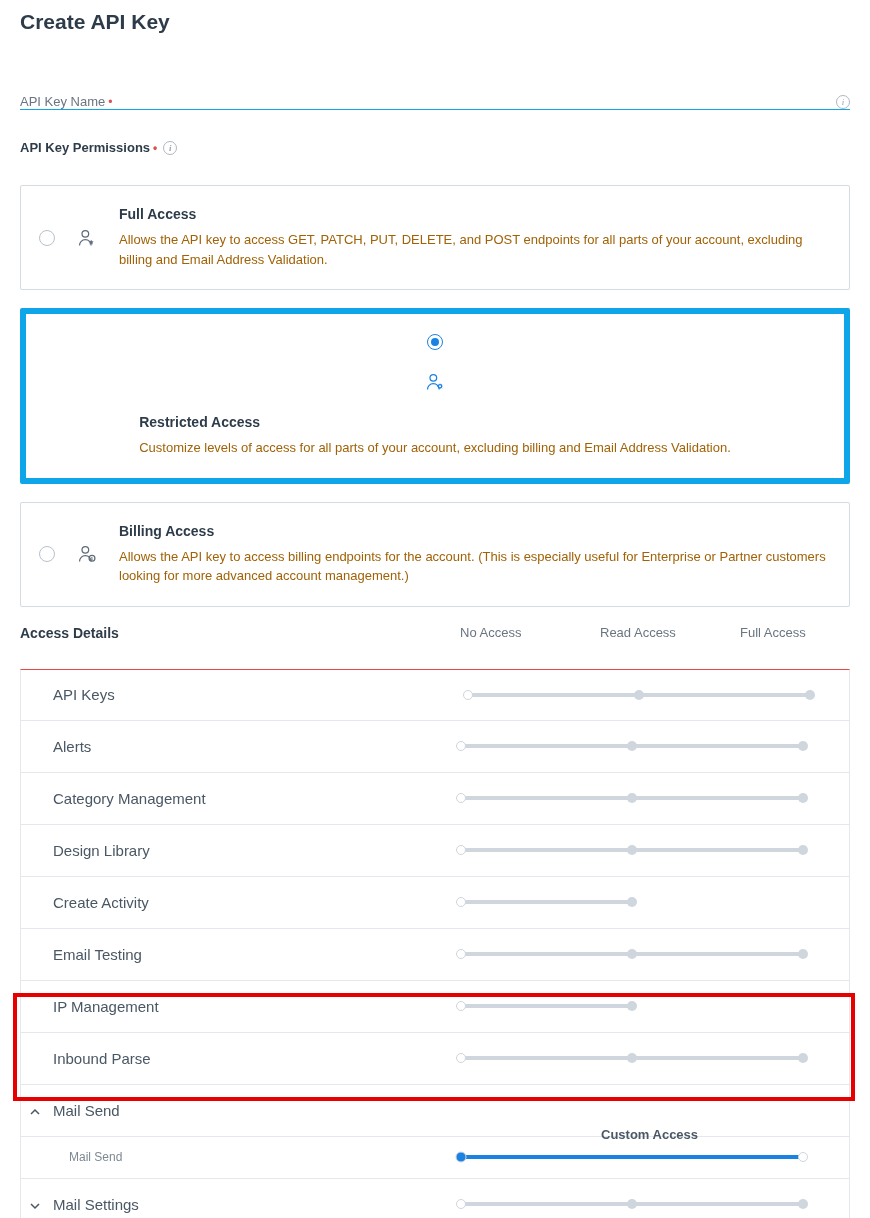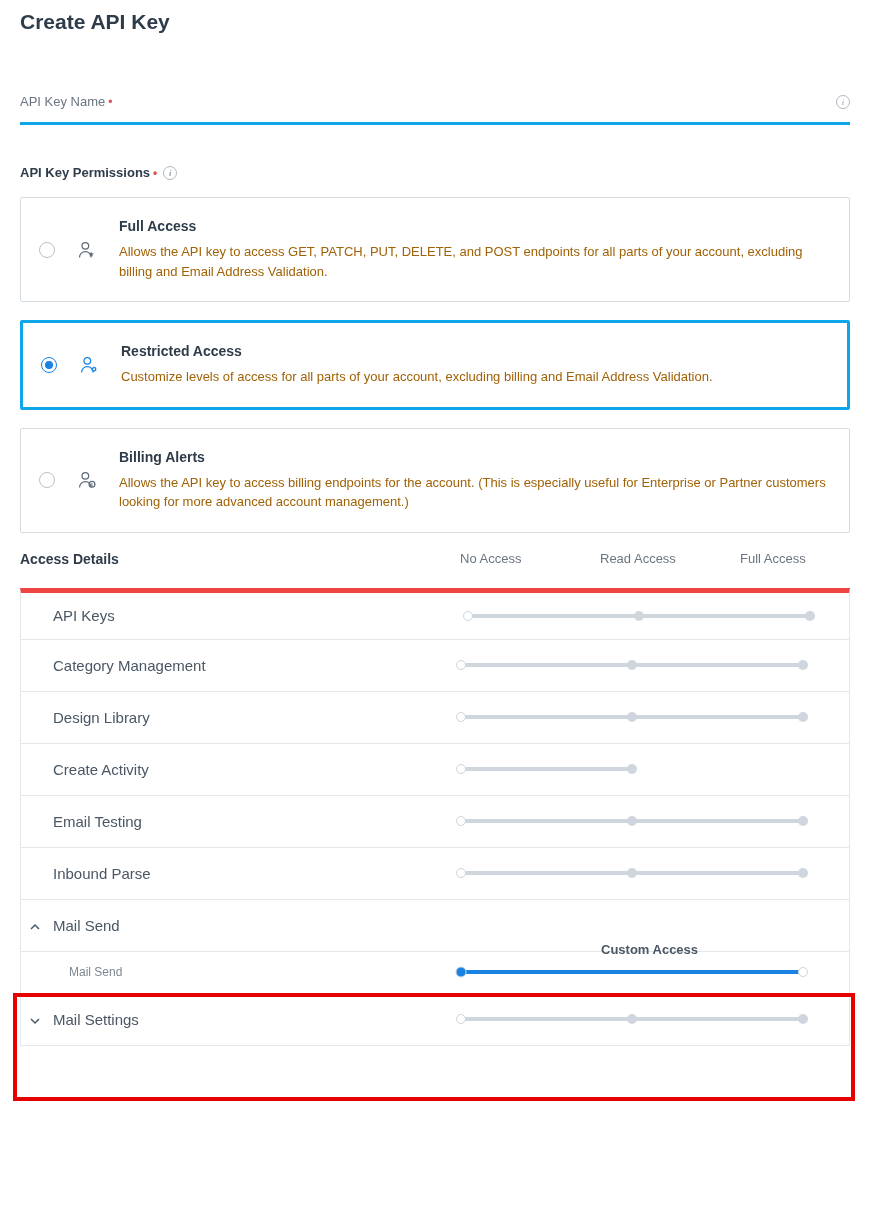--- a/index.html
+++ b/index.html
@@ -1,42 +1,42 @@
 <!DOCTYPE html>
 <html><head>
 <meta charset="utf-8">
 <style>
 * { box-sizing: border-box; margin: 0; padding: 0; }
 body { font-family: -apple-system, BlinkMacSystemFont, "Segoe UI", Helvetica, Arial, sans-serif; background: #fff; color: #2e3c4a; width: 870px; }
 .container { padding: 10px 20px 0 20px; }
 h1 { font-size: 21px; font-weight: 700; color: #2e3c4a; margin-bottom: 60px; }
-.field-row { position: relative; border-bottom: 3px solid #0ea5e9; padding-bottom: 13px; margin-bottom: 40px; display: flex; align-items: center; }
+.field-row { position: relative; border-bottom: 1px solid #0ea5e9; padding-bottom: 0; margin-bottom: 30px; display: flex; align-items: center; }
 .field-label { font-size: 13px; color: #6a7581; }
 .req { color: #d9534f; font-size: 12px; margin-left: 3px; }
 .info-circle { width: 14px; height: 14px; border: 1px solid #b0b8c0; border-radius: 50%; display: inline-flex; align-items: center; justify-content: center; font-size: 9px; color: #9aa3ac; margin-left: 6px; font-style: italic; font-family: serif; }
 .info-right { margin-left: auto; }
-.perm-header { font-size: 13px; font-weight: 700; color: #2e3c4a; margin-bottom: 17px; display: flex; align-items: center; }
+.perm-header { font-size: 13px; font-weight: 700; color: #2e3c4a; margin-bottom: 30px; display: flex; align-items: center; }
 .perm-card { border: 1px solid #d4dbe1; padding: 20px 18px; display: flex; align-items: center; gap: 22px; margin-bottom: 18px; border-radius: 2px; }
-.perm-card.selected { border: 3px solid #0ea5e9; }
+.perm-card.selected { border: 6px solid #0ea5e9; flex-direction: column; }
 .radio { width: 16px; height: 16px; border: 1px solid #b8c2cc; border-radius: 50%; flex-shrink: 0; display: flex; align-items: center; justify-content: center; cursor: pointer; }
 .radio.checked { border-color: #1a82e2; }
 .radio.checked::after { content: ""; width: 8px; height: 8px; background: #1a82e2; border-radius: 50%; }
 .user-icon { width: 20px; height: 20px; flex-shrink: 0; position: relative; }
 .user-icon svg { width: 20px; height: 20px; }
 .perm-body { flex: 1; }
 .perm-title { font-size: 14px; font-weight: 700; color: #2e3c4a; margin-bottom: 8px; }
 .perm-desc { font-size: 13px; color: #a16207; line-height: 1.5; }
 .details-header { display: flex; align-items: flex-start; margin-top: 18px; margin-bottom: 0; }
 .details-label { font-size: 14px; font-weight: 700; color: #2e3c4a; flex: 0 0 440px; }
 .col-labels { flex: 1; display: flex; font-size: 13px; color: #6a7581; }
 .col-labels span:nth-child(1) { flex: 0 0 140px; }
 .col-labels span:nth-child(2) { flex: 0 0 140px; }
 .col-labels span:nth-child(3) { }
 .detail-row { border: 1px solid #e4e8ed; border-top: none; min-height: 52px; display: flex; align-items: center; padding: 0 16px 0 32px; position: relative; }
-.detail-row.first { border-top: 5px solid #ef4444; margin-top: 21px; gap: 7px; }
+.detail-row.first { border-top: 1px solid #ef4444; margin-top: 28px; gap: 7px; }
 .row-name { font-size: 15px; color: #4a5764; flex: 0 0 408px; }
 .sub-row .row-name { font-size: 12px; color: #7e8893; padding-left: 16px; flex: 0 0 408px; }
 .sub-row { min-height: 42px; }
 .slider { flex: 1; height: 4px; background: #cfd6dd; border-radius: 2px; position: relative; max-width: 342px; }
 .slider-fill { position: absolute; height: 4px; background: #1a82e2; border-radius: 2px; left: 0; }
 .dot { position: absolute; width: 10px; height: 10px; background: #cfd6dd; border-radius: 50%; top: 50%; transform: translate(-50%, -50%); }
 .dot.start { left: 0; background: #fff; border: 1px solid #cfd6dd; }
 .dot.mid { left: 50%; }
 .dot.end { left: 100%; }
 .dot.active { background: #1a82e2; width: 11px; height: 11px; }
@@ -98,21 +98,21 @@
     <div class="radio"></div>
     <div class="user-icon">
       <svg viewBox="0 0 24 24" fill="none" stroke="#5e6b78" stroke-width="1.5">
           <circle cx="10" cy="7" r="4"></circle>
           <path d="M3 21c0-4 3-7 7-7s7 3 7 7"></path>
           <circle cx="18" cy="17" r="3.5"></circle>
           <text x="18" y="19.5" font-size="5" fill="#5e6b78" text-anchor="middle" stroke="none">$</text>
         </svg>
     </div>
     <div class="perm-body">
-      <div class="perm-title">Billing Alerts</div>
+      <div class="perm-title">Billing Access</div>
       <div class="perm-desc">Allows the API key to access billing endpoints for the account. (This is especially useful for Enterprise or Partner customers looking for more advanced account management.)</div>
     </div>
   </div>
 
   <div class="details-header">
     <div class="details-label">Access Details</div>
     <div class="col-labels">
       <span>No Access</span>
       <span>Read Access</span>
       <span>Full Access</span>
@@ -121,20 +121,28 @@
 
   <div class="detail-row first">
     <div class="row-name">API Keys</div>
     <div class="slider">
         <span class="dot start"></span>
         <span class="dot mid"></span>
         <span class="dot end"></span>
       </div>
   </div>
   <div class="detail-row">
+    <div class="row-name">Alerts</div>
+    <div class="slider">
+        <span class="dot start"></span>
+        <span class="dot mid"></span>
+        <span class="dot end"></span>
+      </div>
+  </div>
+  <div class="detail-row">
     <div class="row-name">Category Management</div>
     <div class="slider">
         <span class="dot start"></span>
         <span class="dot mid"></span>
         <span class="dot end"></span>
       </div>
   </div>
   <div class="detail-row">
     <div class="row-name">Design Library</div>
     <div class="slider">
@@ -148,20 +156,27 @@
     <div class="slider" style="max-width:171px">
         <span class="dot start"></span>
         <span class="dot end"></span>
       </div>
   </div>
   <div class="detail-row">
     <div class="row-name">Email Testing</div>
     <div class="slider">
         <span class="dot start"></span>
         <span class="dot mid"></span>
+        <span class="dot end"></span>
+      </div>
+  </div>
+  <div class="detail-row">
+    <div class="row-name">IP Management</div>
+    <div class="slider" style="max-width:171px">
+        <span class="dot start"></span>
         <span class="dot end"></span>
       </div>
   </div>
   <div class="detail-row">
     <div class="row-name">Inbound Parse</div>
     <div class="slider">
         <span class="dot start"></span>
         <span class="dot mid"></span>
         <span class="dot end"></span>
       </div>

